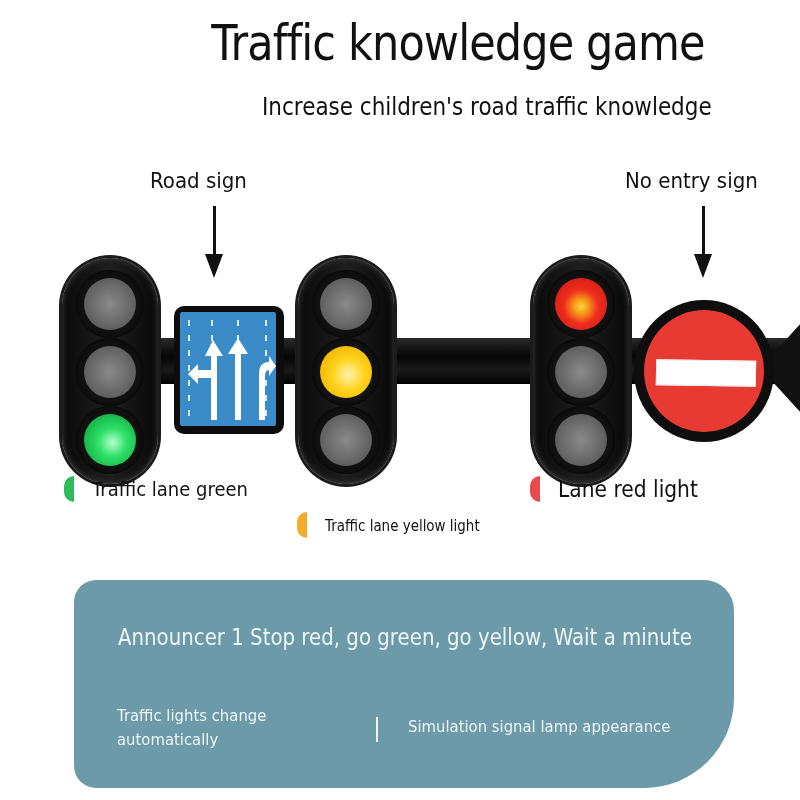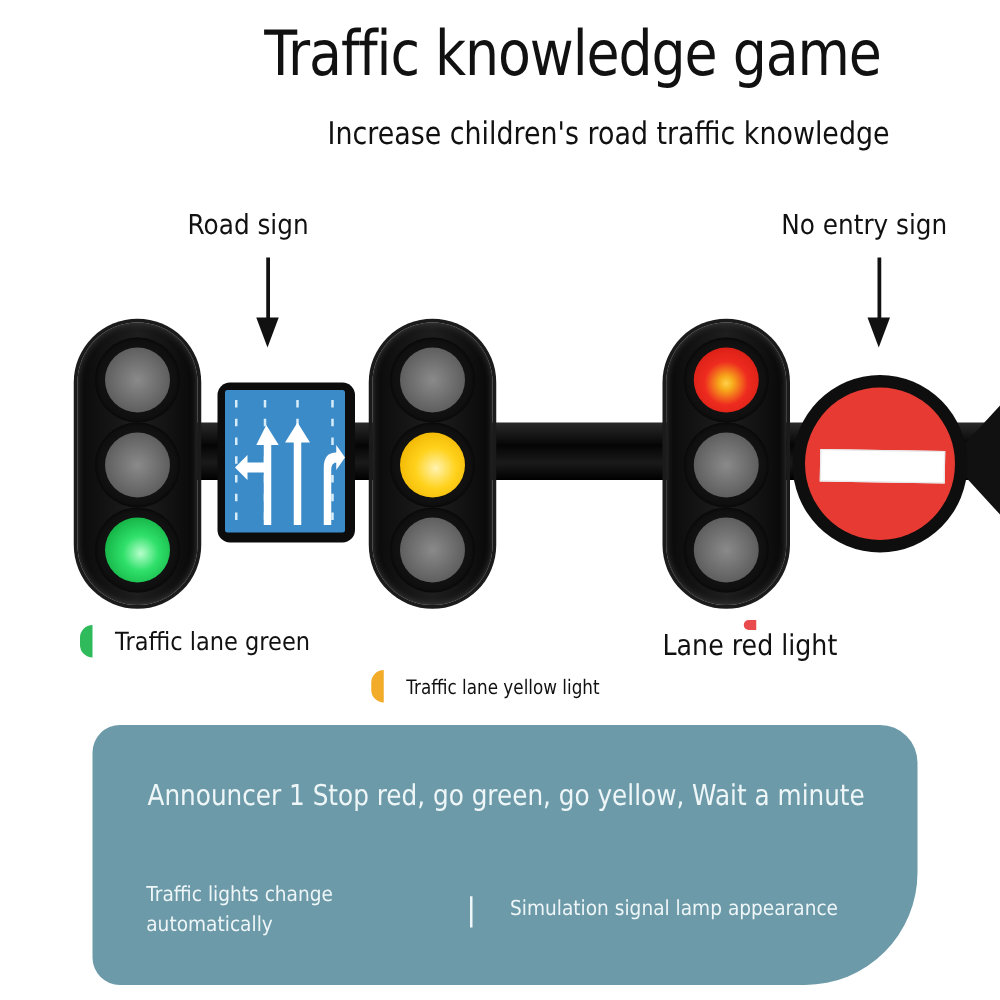--- a/index.html
+++ b/index.html
@@ -16,21 +16,21 @@
   .lamp .lens{position:absolute;left:8px;top:8px;width:52px;height:52px;border-radius:50%;background:radial-gradient(circle at 50% 50%,#8a8a8a,#5f5f5f 70%,#4a4a4a);}
   .lens.green{background:radial-gradient(circle at 55% 55%,#b6ffcb,#2fe06a 35%,#14b245 75%,#0e8a33);}
   .lens.yellow{background:radial-gradient(circle at 55% 55%,#fff3b0,#ffd21c 40%,#f0b400 80%,#c79000);}
   .lens.red{background:radial-gradient(circle at 50% 55%,#ffd24a,#f7a81a 15%,#ee2b1f 45%,#d81e15 80%);}
   .road-sign{left:174px;top:306px;width:110px;height:128px;background:#0c0c0c;border-radius:10px;}
   .road-sign .face{position:absolute;left:6px;top:6px;width:96px;height:114px;background:#3b8bc9;border-radius:2px;overflow:hidden;}
   .no-entry{left:634px;top:300px;width:140px;height:142px;border-radius:50%;background:#0e0e0e;}
   .no-entry .disc{position:absolute;left:10px;top:10px;width:120px;height:122px;border-radius:50%;background:#e63a33;}
   .no-entry .bar{position:absolute;left:12px;top:50px;width:98px;height:24px;background:#ffffff;border:1px solid #e8e8e8;transform:rotate(1deg);}
   .bracket{left:760px;top:320px;width:0;height:0;border-top:48px solid transparent;border-bottom:48px solid transparent;border-right:44px solid #111;}
-  .legend-item{top:496px;height:34px;display:flex;align-items:center;justify-content:space-between;}
+  .legend-item{top:472px;height:34px;display:flex;align-items:center;justify-content:space-between;}
   .half-dot{width:10px;height:26px;border-radius:13px 0 0 13px;margin-right:18px;}
   .legend-text{font-family:"DejaVu Sans",sans-serif;color:#111;white-space:nowrap;transform-origin:0 50%;}
   .panel{left:74px;top:580px;width:660px;height:208px;background:#6c9aa8;border-radius:22px 30px 90px 22px;}
   .panel-headline{left:118px;top:624px;font-size:23px;color:#eef6f8;white-space:nowrap;font-family:"DejaVu Sans",sans-serif;transform:scaleX(0.86);transform-origin:0 0;}
   .panel-small{font-size:16.5px;color:#eef6f8;line-height:24px;font-family:"DejaVu Sans",sans-serif;transform:scaleX(0.9);transform-origin:0 0;white-space:nowrap;}
   .divider{left:376px;top:717px;width:2px;height:25px;background:#eef6f8;}
 </style>
 </head>
 <body>
 
@@ -109,21 +109,21 @@
 </div>
 
 <div class="abs legend-item" style="left:64px;">
   <span class="half-dot" style="background:#2fba5c;"></span>
   <span class="legend-text" style="font-size:20px;transform:scaleX(0.9);">Traffic lane green</span>
 </div>
 <div class="abs legend-item" style="left:297px;margin-top:36px;">
   <span class="half-dot" style="background:#f3ab2a;"></span>
   <span class="legend-text" style="font-size:16px;transform:scaleX(0.84);">Traffic lane yellow light</span>
 </div>
-<div class="abs legend-item" style="left:530px;flex-direction:column;">
+<div class="abs legend-item" style="left:530px;">
   <span class="half-dot" style="background:#e84a4d;"></span>
   <span class="legend-text" style="font-size:23px;transform:scaleX(0.88);">Lane red light</span>
 </div>
 
 <div class="abs panel"></div>
 <div class="abs panel-headline">Announcer 1 Stop red, go green, go yellow, Wait a minute</div>
 <div class="abs panel-small" style="left:117px;top:704px;">
   <div>Traffic lights change</div>
   <div>automatically</div>
 </div>

